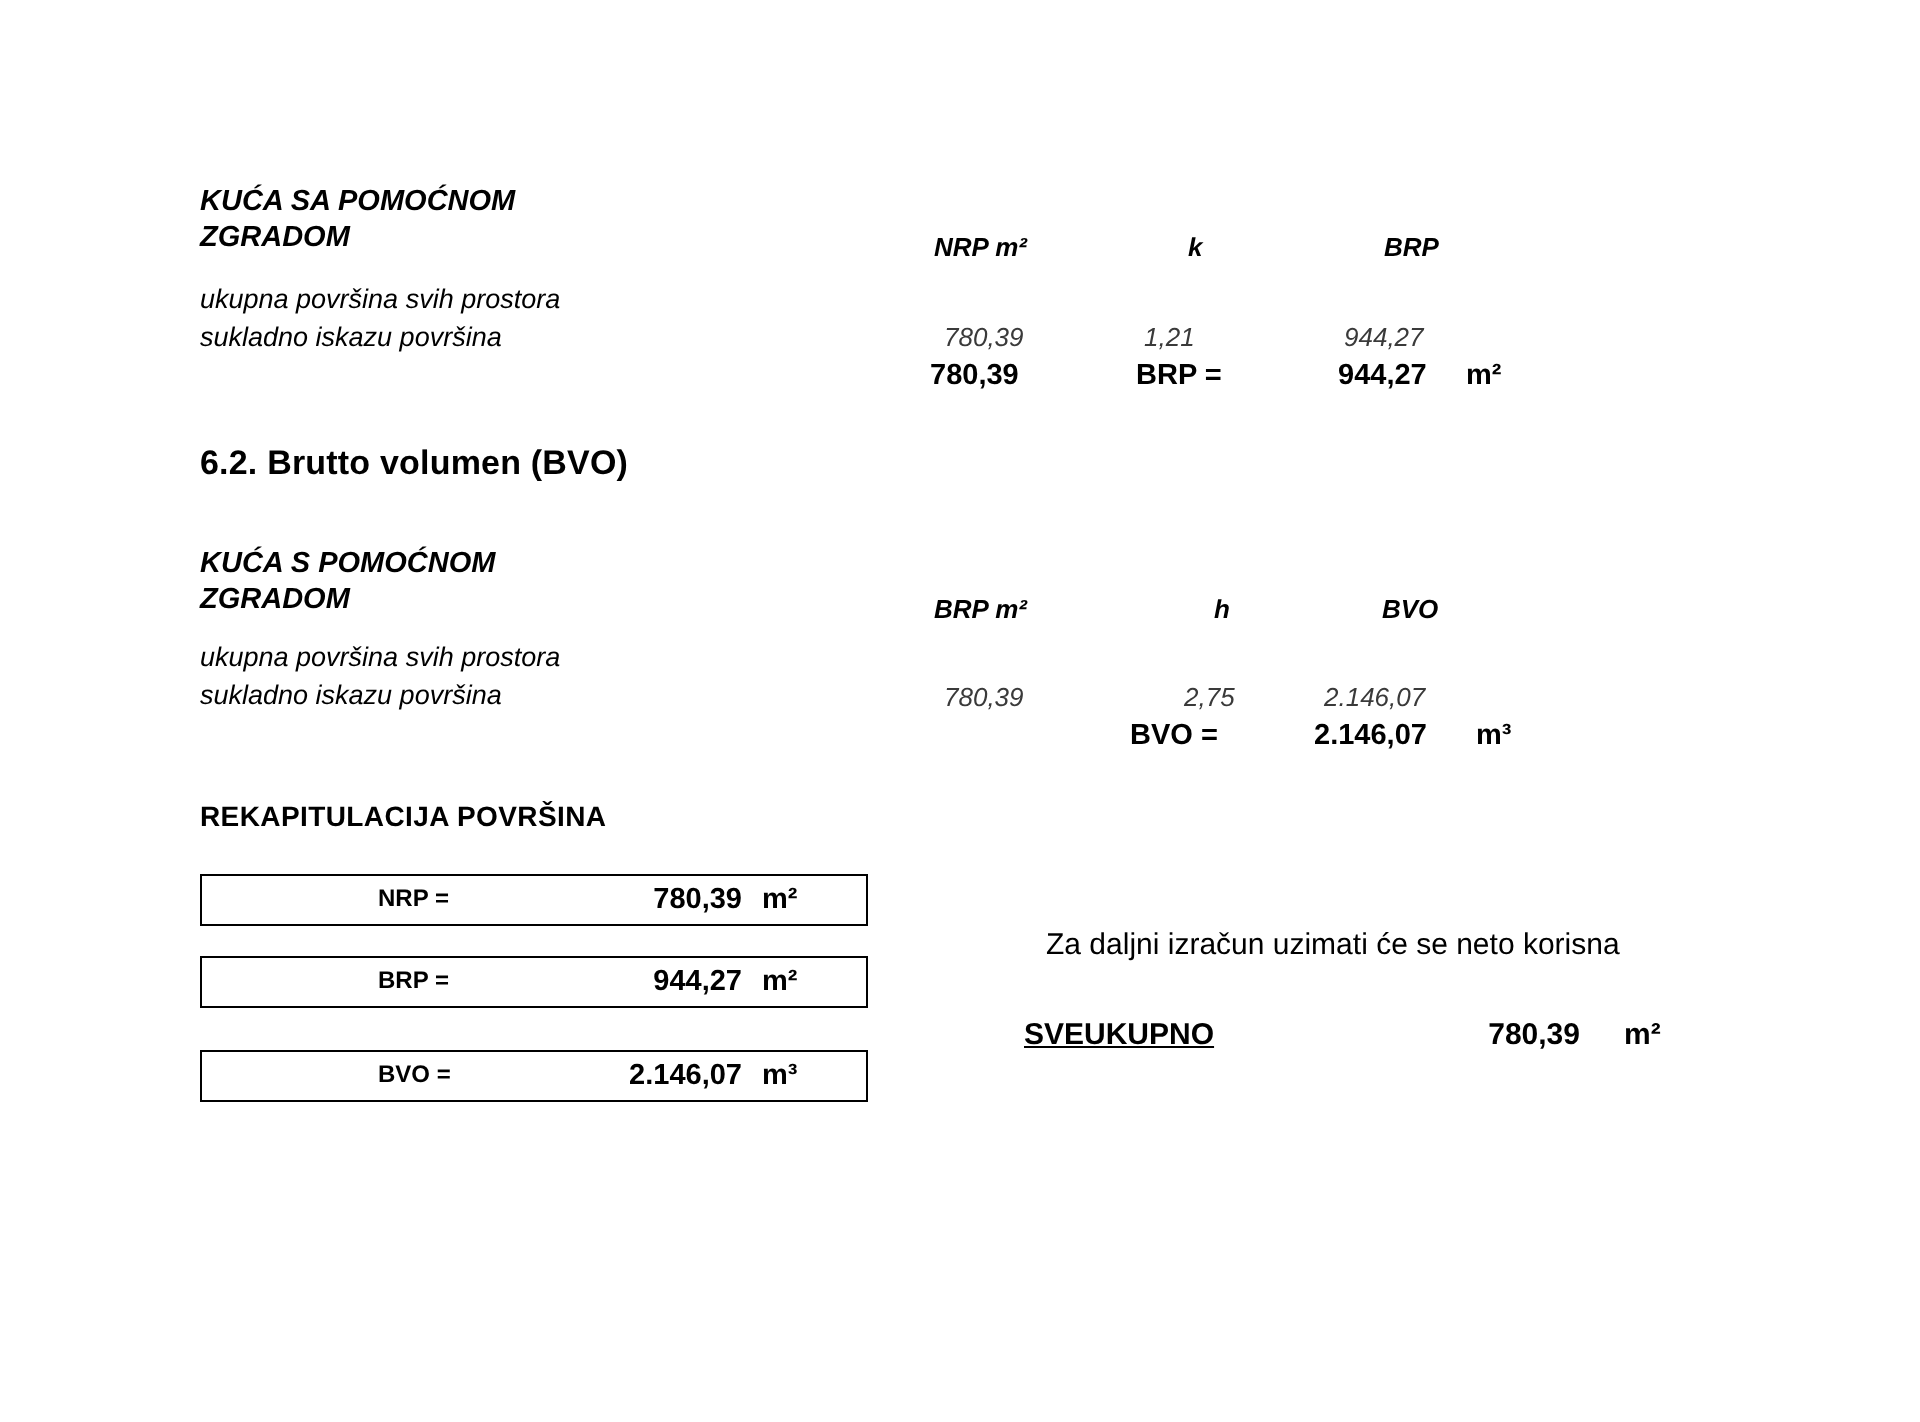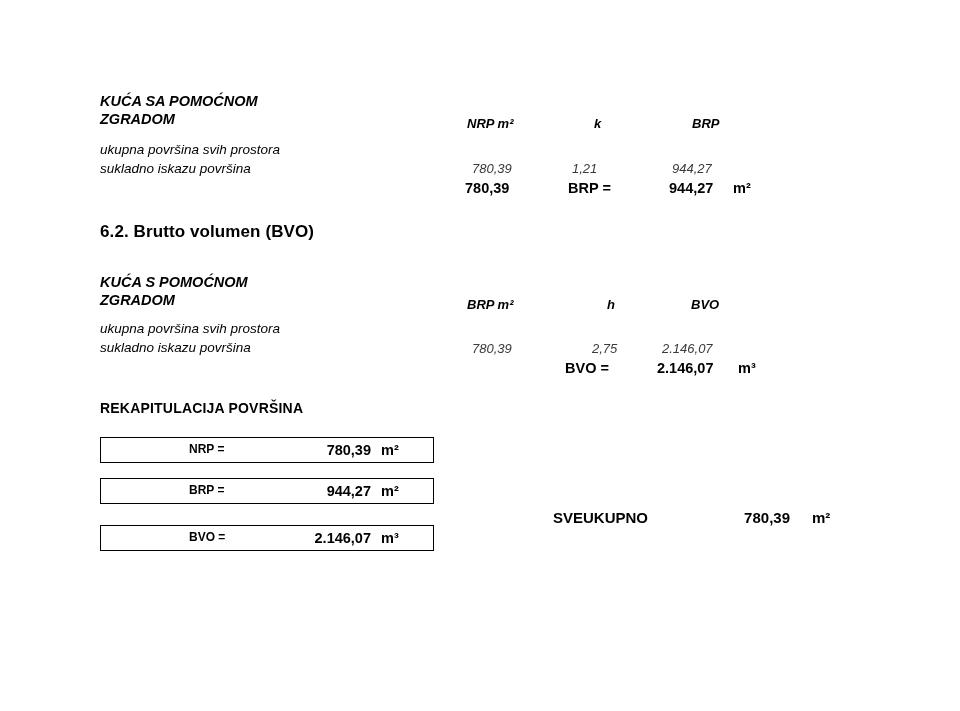--- a/index.html
+++ b/index.html
@@ -136,21 +136,21 @@
   }
 
   
   .note-line {
     position: absolute;
     font-size: 15px;
     line-height: 22px;
     white-space: nowrap;
   }
   #note-text { left: 523px; top: 462px; }
-  #note-total-label { left: 553px; top: 507px; font-weight: bold; }
+  #note-total-label { left: 512px; top: 507px; font-weight: bold; text-decoration: underline; }
   #note-total-value { left: 700px; top: 507px; width: 90px; text-align: right; font-weight: bold; }
   #note-total-unit { left: 812px; top: 507px; font-weight: bold; }
 </style>
 </head>
 <body>
 
 <div class="page">
 
 
   <div class="block-title" id="brp-title">
@@ -214,18 +214,19 @@
     <span class="recap-unit">m²</span>
   </div>
 
   <div class="recap-box" id="recap-box-2">
     <span class="recap-label">BVO  =</span>
     <span class="recap-value">2.146,07</span>
     <span class="recap-unit">m³</span>
   </div>
 
   <div class="note-line" id="note-text">
+    <div>Za daljni izračun uzimati će se neto korisna</div>
   </div>
   <div class="note-line" id="note-total-label">SVEUKUPNO</div>
   <div class="note-line" id="note-total-value">780,39</div>
   <div class="note-line" id="note-total-unit">m²</div>
 
 </div>
 
 </body></html>

